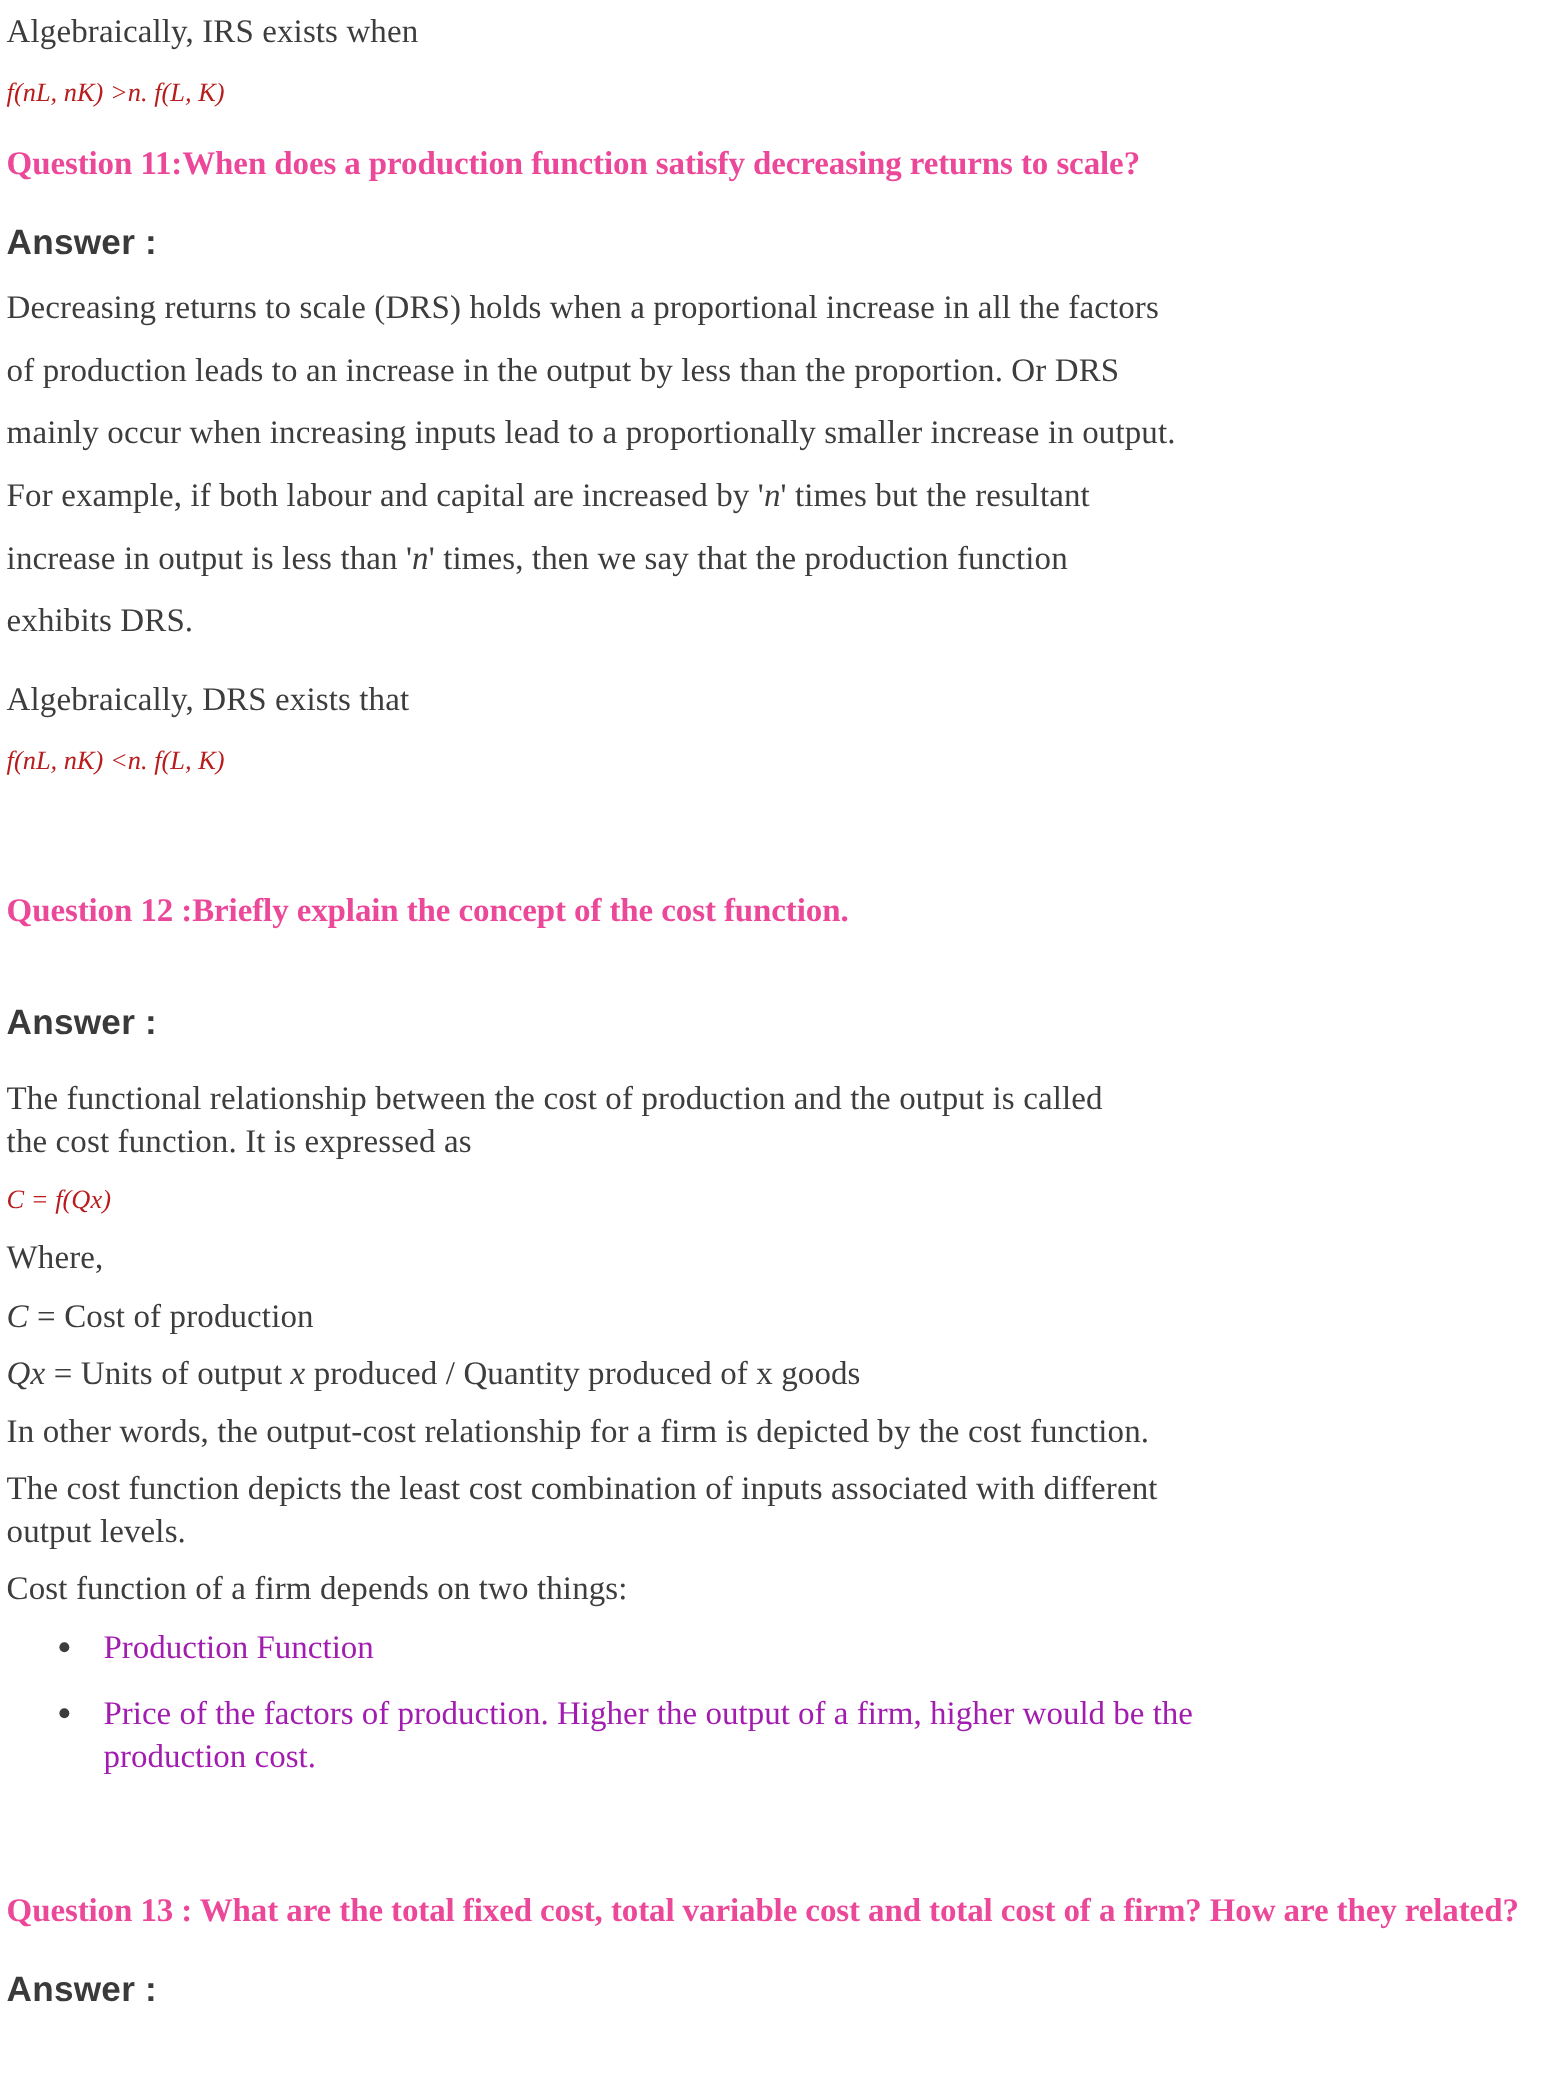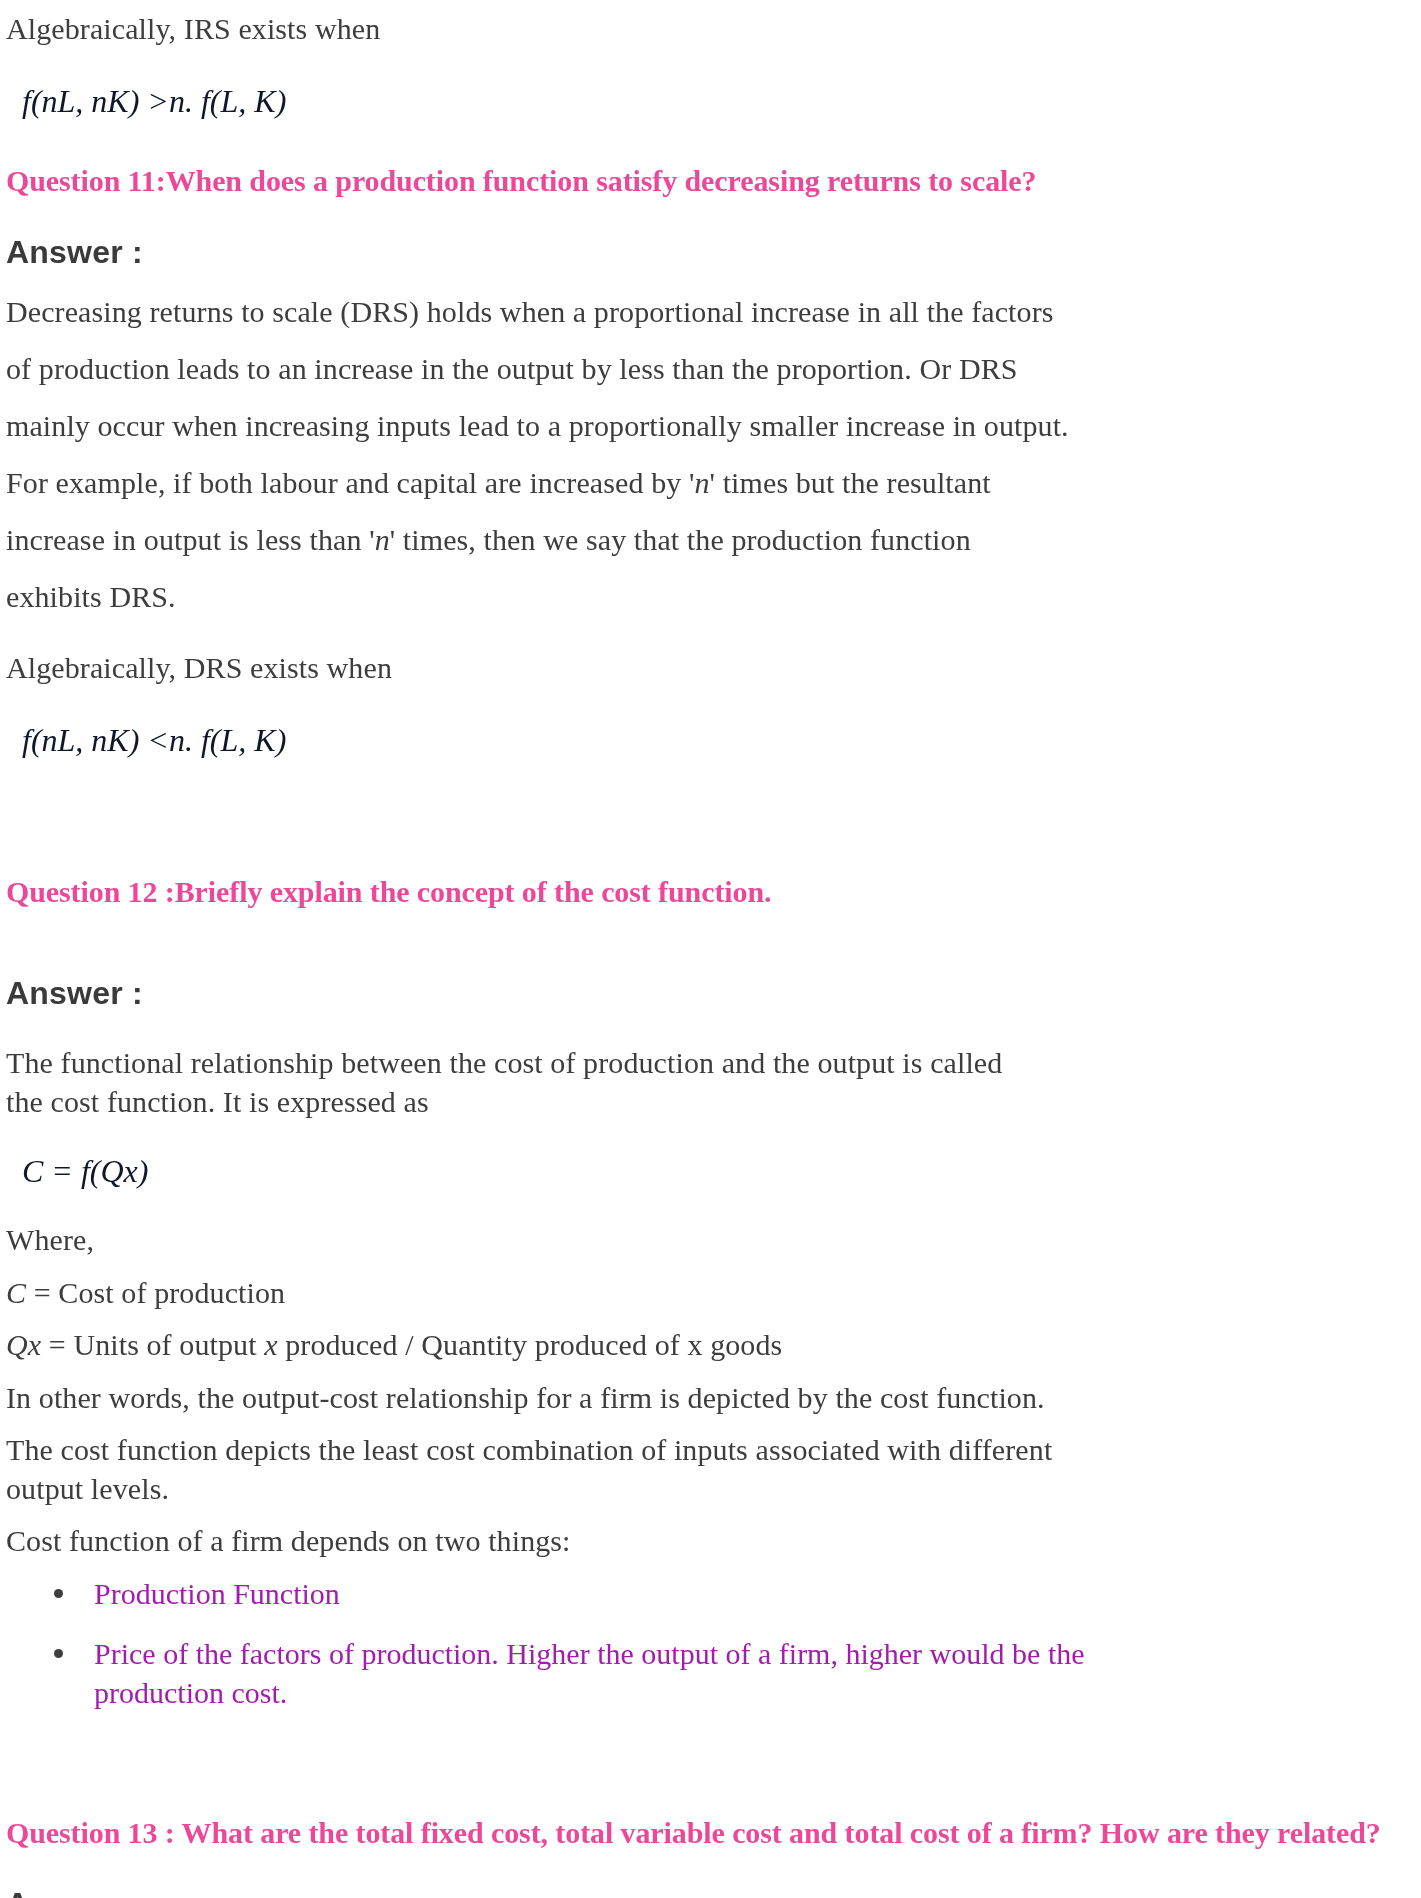--- a/index.html
+++ b/index.html
@@ -36,23 +36,23 @@
     line-height: 57px;
   }
   
   .tight {
     line-height: 38.5px;
   }
 
   .formula {
     font-family: "Liberation Serif", serif;
     font-style: italic;
-    font-size: 32px;
-    color: #0f172a;
-    margin: 16px;
+    font-size: 24px;
+    color: #b91c1c;
+    margin: 0;
     line-height: 57px;
   }
 
   .qhead {
     font-family: "Liberation Serif", serif;
     font-weight: bold;
     font-size: 30px;
     line-height: 41px;
     color: #ec4899;
     margin: 0;
@@ -119,21 +119,21 @@
   <div class="gap-md"></div>
 
   <p class="answer-label">Answer :</p>
 
   <div class="gap-sm"></div>
 
   <p class="para loose" style="max-width:1065px;"><span>Decreasing returns to scale (DRS) holds when a proportional increase in all the factors of production leads to an increase in the output by less than the proportion. Or DRS mainly occur when increasing inputs lead to a proportionally smaller increase in output. For example, if both labour and capital are increased by '</span><span class="it">n</span><span>' times but the resultant increase in output is less than '</span><span class="it">n</span><span>' times, then we say that the production function exhibits DRS.</span></p>
 
   <div class="gap-sm"></div>
 
-  <p class="para loose">Algebraically, DRS exists when</p>
+  <p class="para loose">Algebraically, DRS exists that</p>
 
   <p class="formula"><span>f(nL, nK) &lt;n. f(L, K)</span></p>
 
   <div class="gap-xl"></div>
 
   <p class="qhead"><span>Question 12 :Briefly explain the concept of the cost function.</span></p>
 
   <div class="gap-lg"></div>
 
   <p class="answer-label">Answer :</p>

